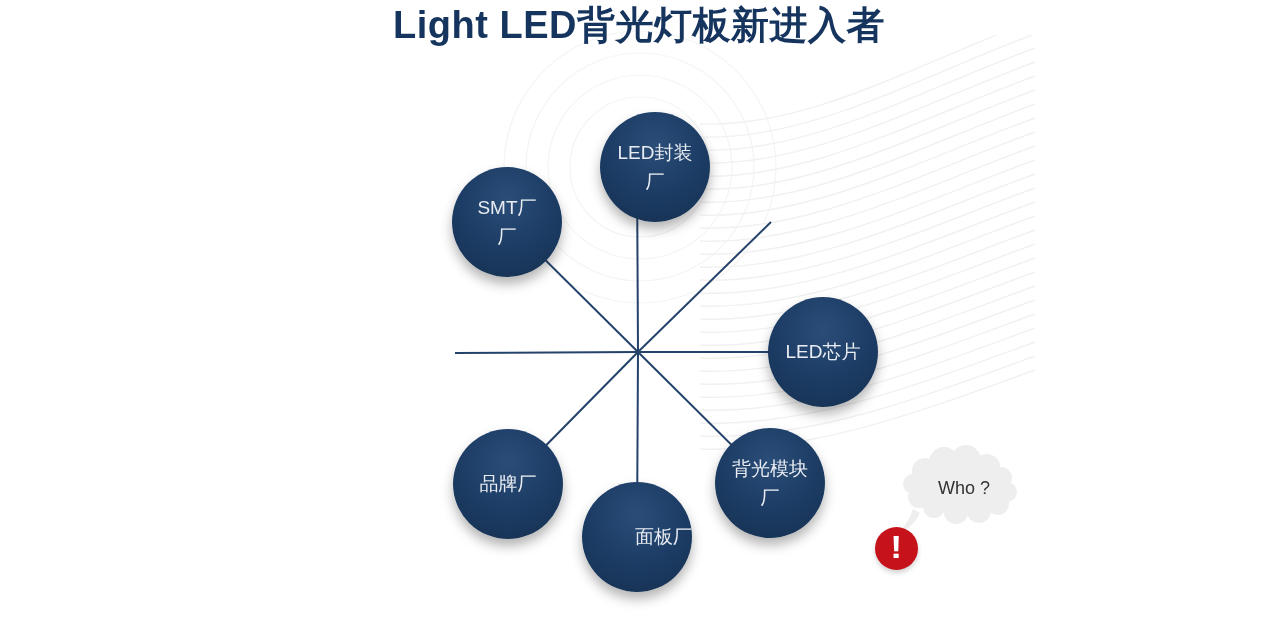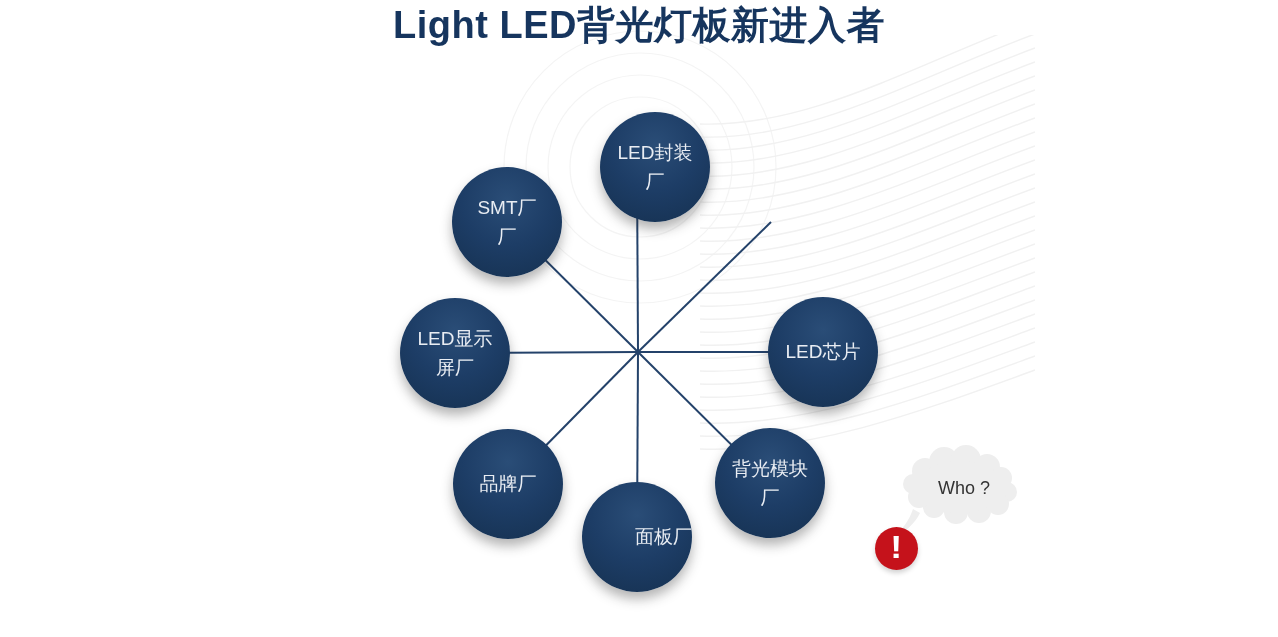--- a/index.html
+++ b/index.html
@@ -146,24 +146,20 @@
   <div class="node pos-bottomright">
     <span class="node-label">背光模块
 厂</span>
   </div>
   <div class="node pos-bottom">
     <span class="node-label">面板厂</span>
   </div>
   <div class="node pos-bottomleft">
     <span class="node-label">品牌厂</span>
   </div>
-  <div class="node pos-left">
-    <span class="node-label">LED显示
-屏厂</span>
-  </div>
   <div class="node pos-topleft">
     <span class="node-label">SMT厂
 厂</span>
   </div>
 
 
   <div class="who-text">Who ?</div>
 
   <div class="excl">
     <span class="excl-glyph">!</span>

